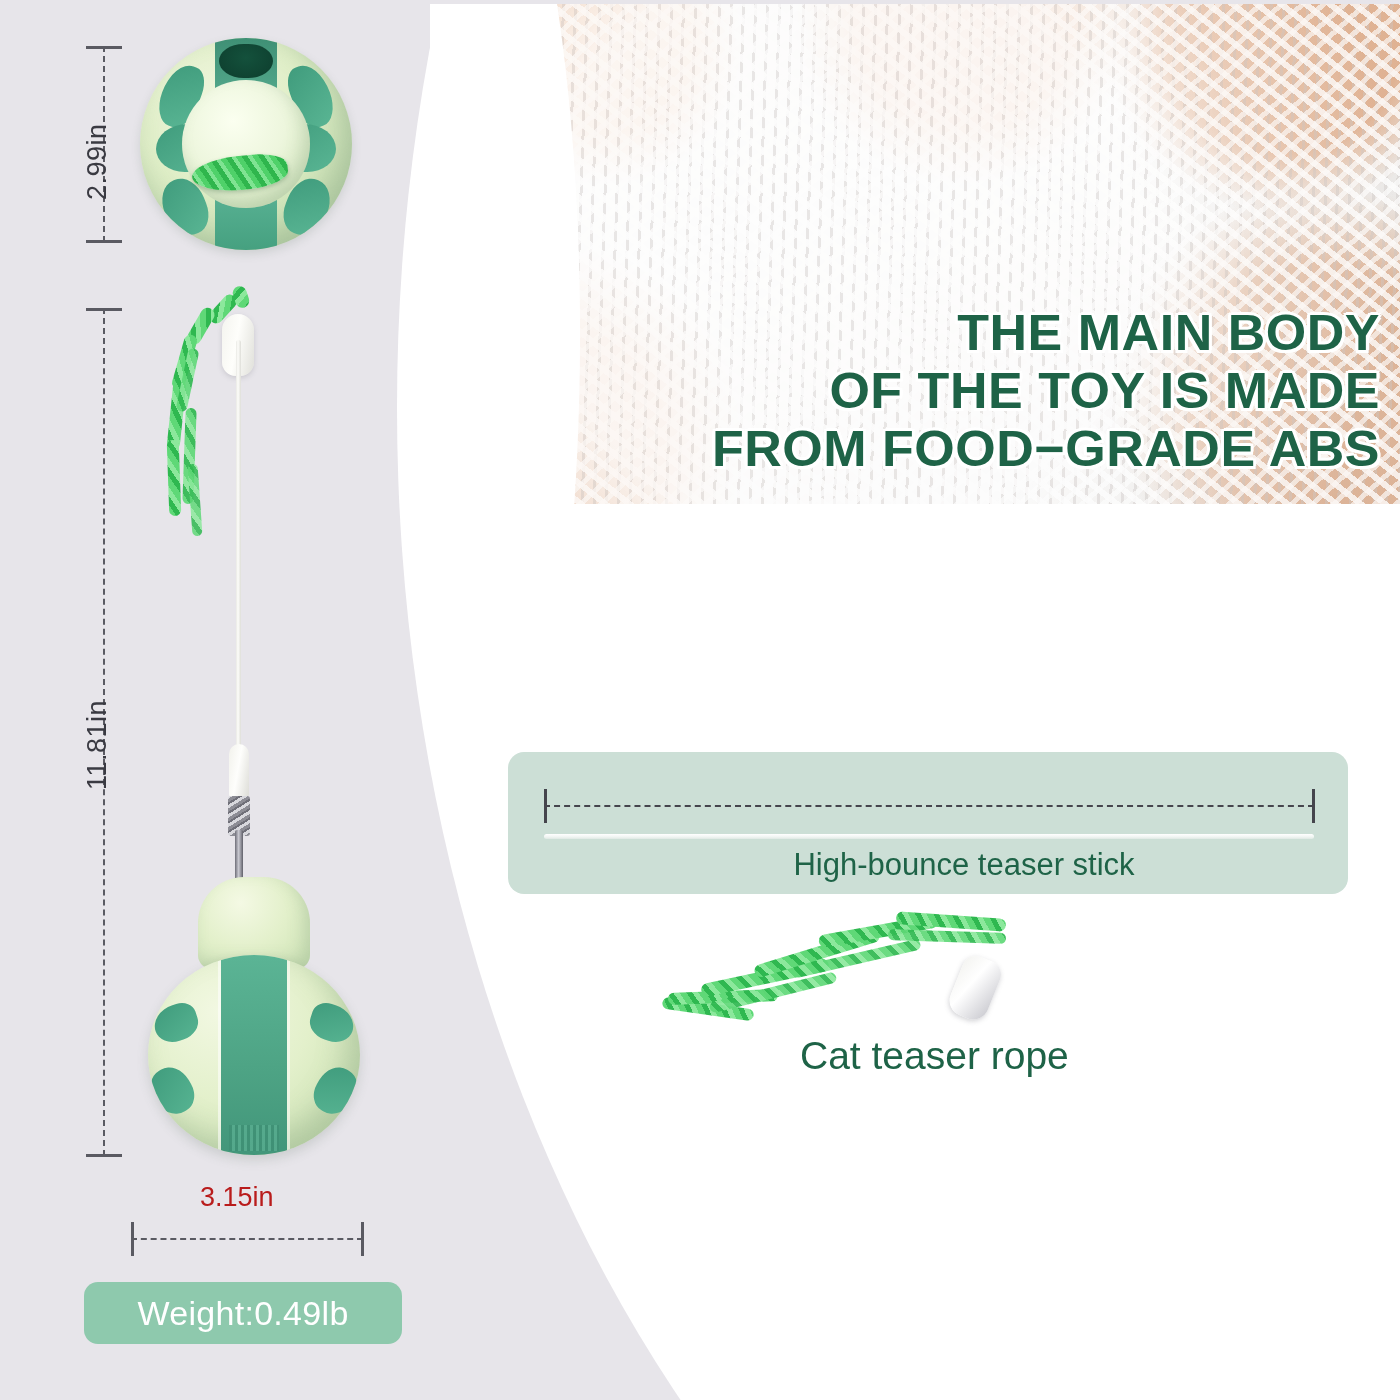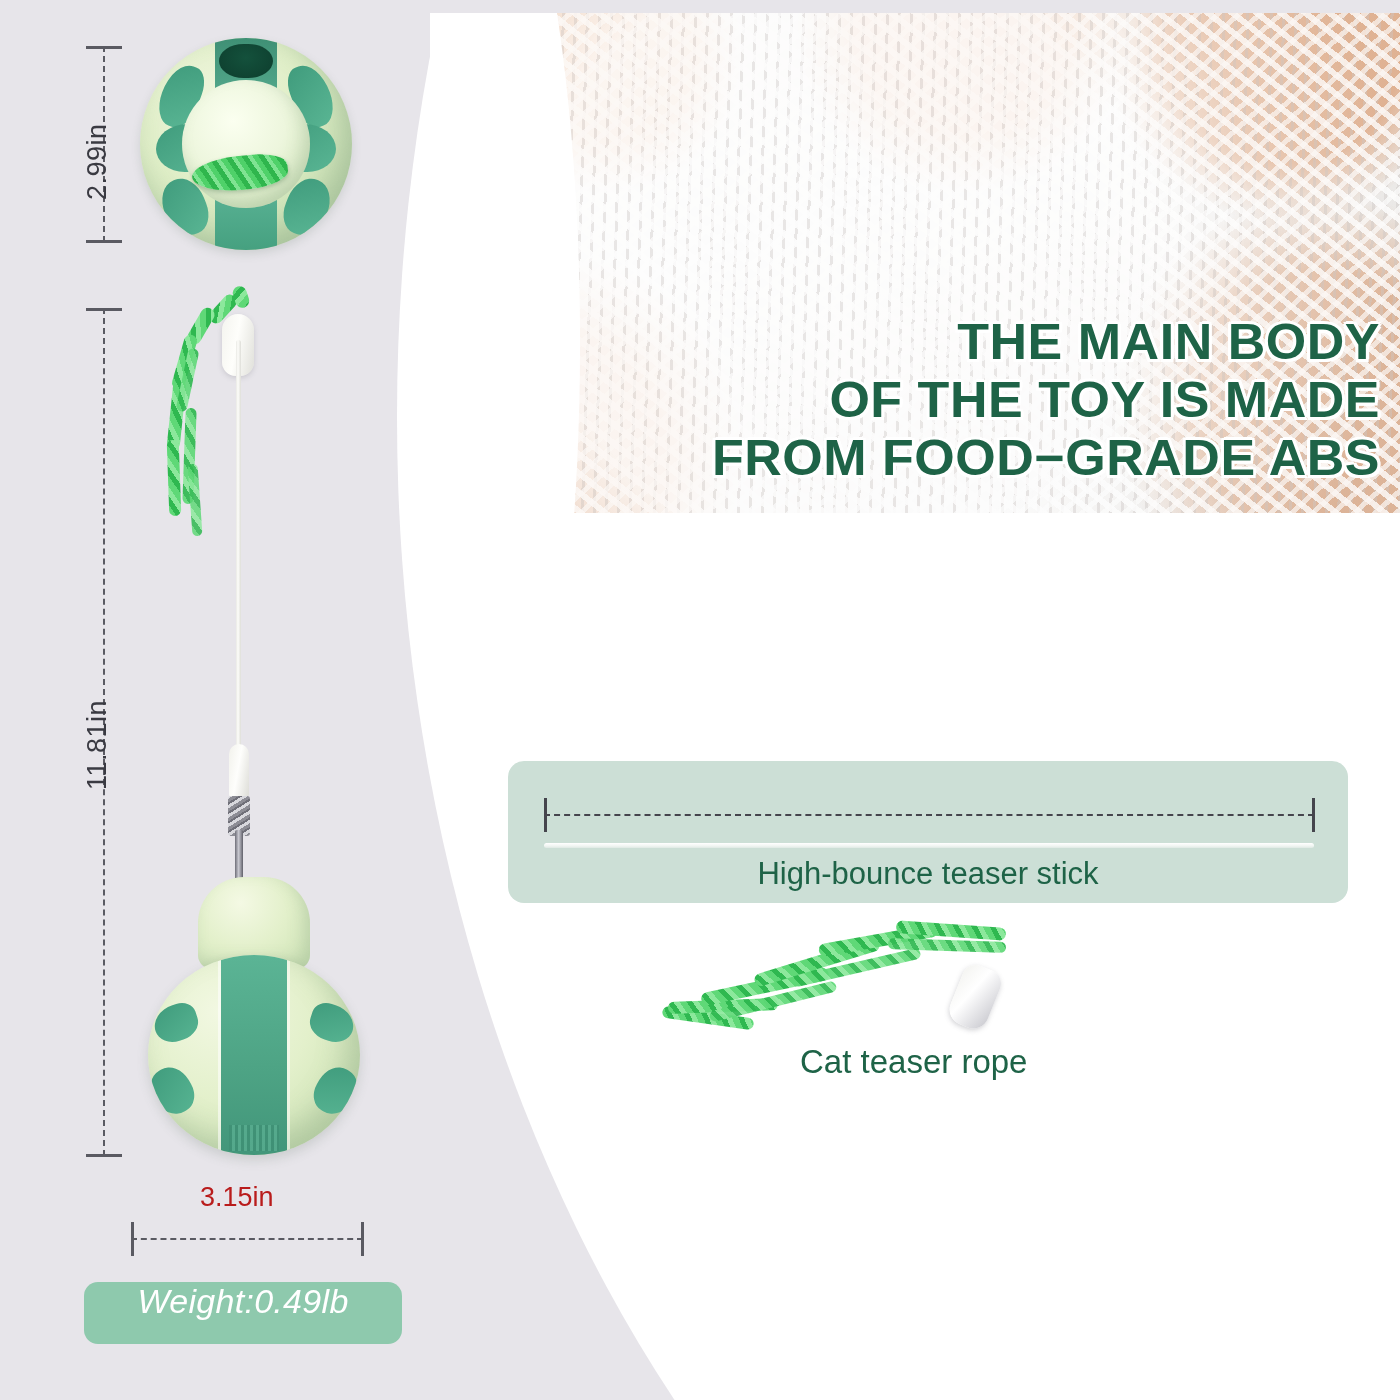--- a/index.html
+++ b/index.html
@@ -84,25 +84,25 @@
     background:repeating-linear-gradient(90deg,#3e8f74 0 3px,#59ad90 3px 6px);opacity:.8;}
   .bb-spot{position:absolute;background:linear-gradient(150deg,#3f9b7c,#57b492);}
   .bb-spot.l1{left:6px;top:50px;width:44px;height:36px;border-radius:60% 40% 50% 50%;transform:rotate(-18deg);}
   .bb-spot.r1{right:6px;top:50px;width:44px;height:36px;border-radius:40% 60% 50% 50%;transform:rotate(18deg);}
   .bb-spot.l2{left:4px;top:112px;width:40px;height:48px;border-radius:50% 50% 45% 55%;transform:rotate(-30deg);}
   .bb-spot.r2{right:4px;top:112px;width:40px;height:48px;border-radius:50% 50% 55% 45%;transform:rotate(30deg);}
   .bb-seam{position:absolute;top:0;width:3px;height:100%;background:rgba(255,255,255,.55);}
 
   
   .weight-badge{position:absolute;left:84px;top:1282px;width:318px;height:62px;
-    background:#8ec9ad;border-radius:14px;display:flex;justify-content:center;
-    color:#ffffff;font-size:34px;letter-spacing:.3px;font-style:italic;}
-
-  
-  .right-wrap{position:absolute;left:0;top:13px;width:1400px;height:1044px;}
+    background:#8ec9ad;border-radius:14px;display:flex;align-items:center;justify-content:center;
+    color:#ffffff;font-size:34px;letter-spacing:.3px;}
+
+  
+  .right-wrap{position:absolute;left:0;top:4px;width:1400px;height:1044px;}
   .right-clip{position:absolute;left:0;top:0;width:1400px;height:1400px;
     clip-path:ellipse(1065px 1460px at 1462px 404px);background:#ffffff;}
   .hero-img{position:absolute;left:430px;top:0;width:970px;height:500px;overflow:hidden;
     background:
       radial-gradient(circle at 18% 8%, rgba(232,186,152,.95) 0 90px, rgba(232,186,152,0) 140px),
       radial-gradient(circle at 55% 2%, rgba(226,176,142,.9) 0 110px, rgba(226,176,142,0) 170px),
       radial-gradient(circle at 88% 6%, rgba(222,172,138,.9) 0 120px, rgba(222,172,138,0) 180px),
       radial-gradient(circle at 12% 88%, rgba(224,174,140,.85) 0 120px, rgba(224,174,140,0) 200px),
       radial-gradient(circle at 92% 78%, rgba(218,168,134,.8) 0 130px, rgba(218,168,134,0) 210px),
       linear-gradient(160deg,#e8e6e4 0%,#efedeb 40%,#e4e2e0 100%);}
@@ -131,31 +131,31 @@
   
   .stick-card{position:absolute;left:508px;top:748px;width:840px;height:142px;
     background:#ccdfd6;border-radius:16px;}
   .stick-dim-label{position:absolute;left:0;top:6px;width:840px;text-align:center;
     font-size:29px;color:#333339;}
   .stick-dim-line{position:absolute;left:36px;top:53px;width:770px;border-top:2.5px dashed #45454d;}
   .stick-dim-cap{position:absolute;top:37px;width:3px;height:34px;background:#45454d;}
   .stick-bar{position:absolute;left:36px;top:82px;width:770px;height:5px;border-radius:3px;
     background:linear-gradient(180deg,#ffffff,#f0f5f2 60%,#dfe9e4);}
   .stick-caption{position:absolute;left:0;top:95px;width:840px;text-align:center;
-    font-size:31px;color:#1e6347;}
+    font-size:31px;color:#1e6347;padding-left:36px;}
 
   
   .rope-illus{position:absolute;left:660px;top:905px;width:400px;height:120px;}
   .ri-strand{position:absolute;border-radius:10px;
     background:repeating-linear-gradient(58deg,#5fd877 0 6px,#2fb850 6px 11px,#8ce89c 11px 16px);}
   .ri-tip{position:absolute;left:295px;top:48px;width:40px;height:62px;
     background:linear-gradient(110deg,#f3f3f0,#ffffff 40%,#c9c9cf);
     border-radius:14px 14px 16px 16px;transform:rotate(22deg);
     box-shadow:0 2px 5px rgba(110,110,120,.3);}
-  .rope-caption{position:absolute;left:800px;top:1030px;font-size:33px;color:#1e6347;text-align:right;}
+  .rope-caption{position:absolute;left:800px;top:1030px;font-size:39px;color:#1e6347;text-align:right;}
 
   
   .gold-banner{position:absolute;left:430px;top:1110px;width:970px;height:290px;
     background:#cc9a16;clip-path:polygon(18% 0%, 100% 0%, 100% 100%, 1% 100%);}
   .gold-text{position:absolute;left:170px;top:14px;width:760px;text-align:right;
     color:#ffffff;font-size:40px;line-height:1.22;font-weight:bold;
     transform:scaleX(.93);transform-origin:right center;}
 </style>
 </head>
 <body>

